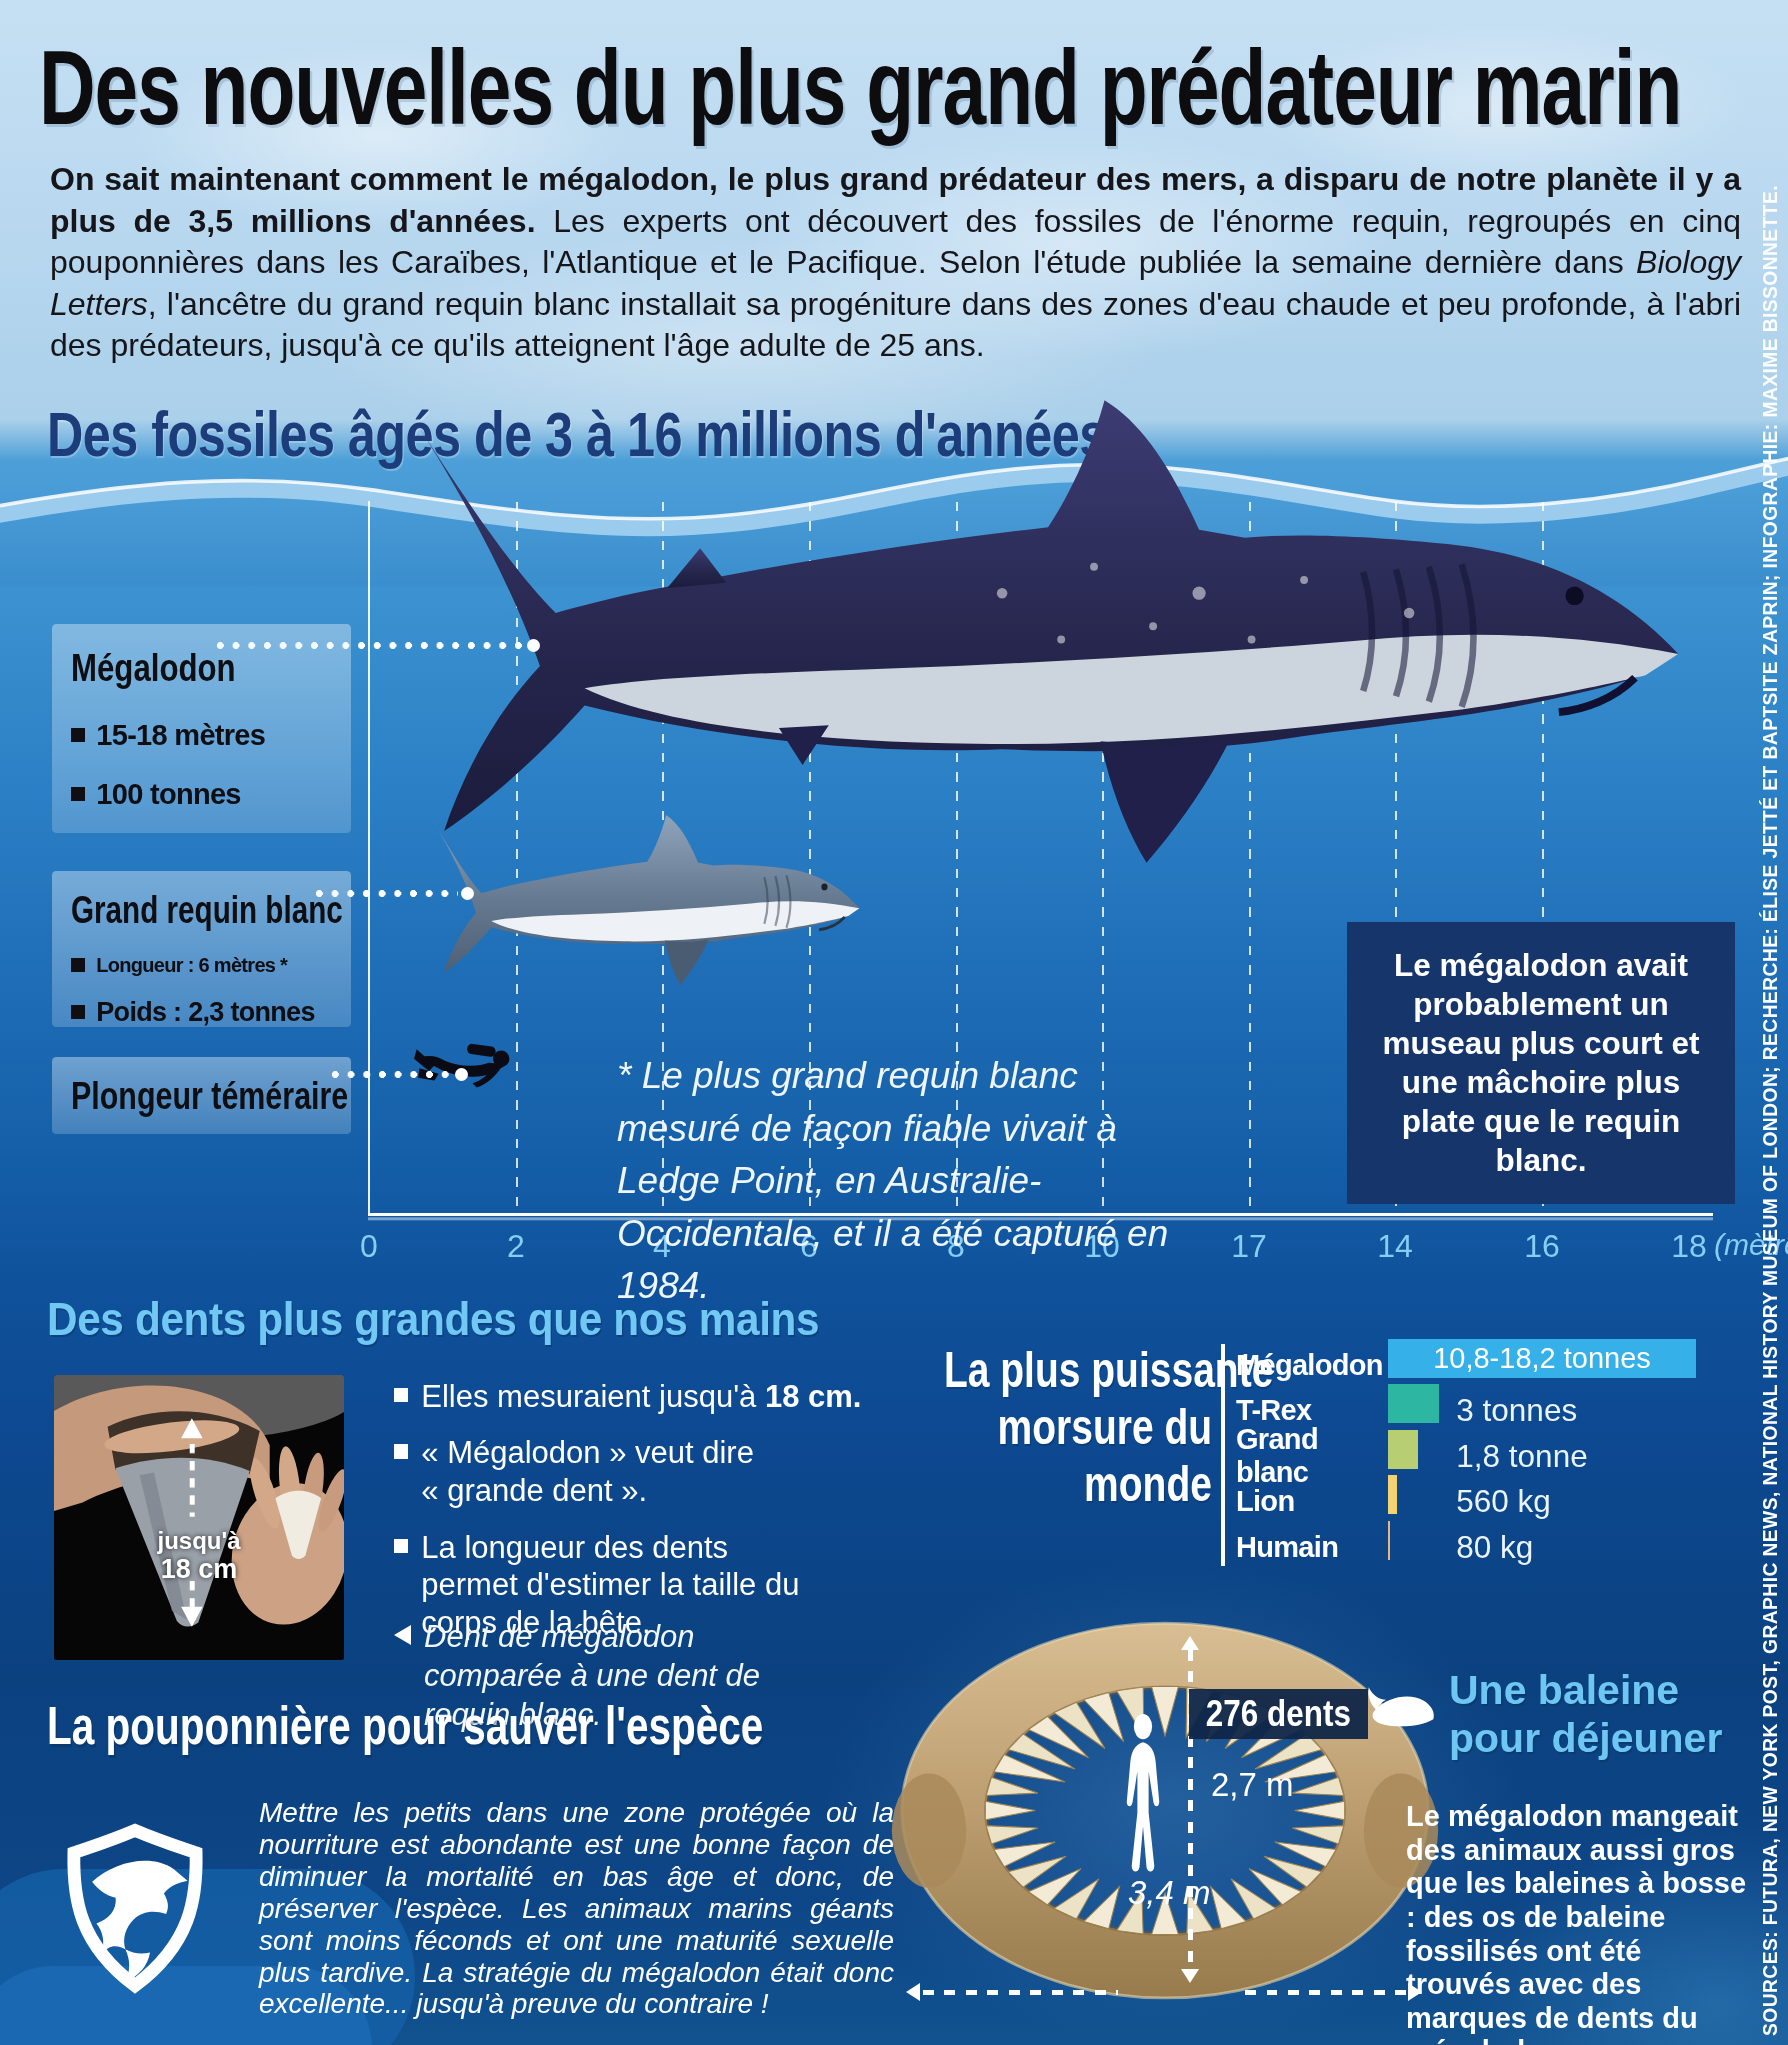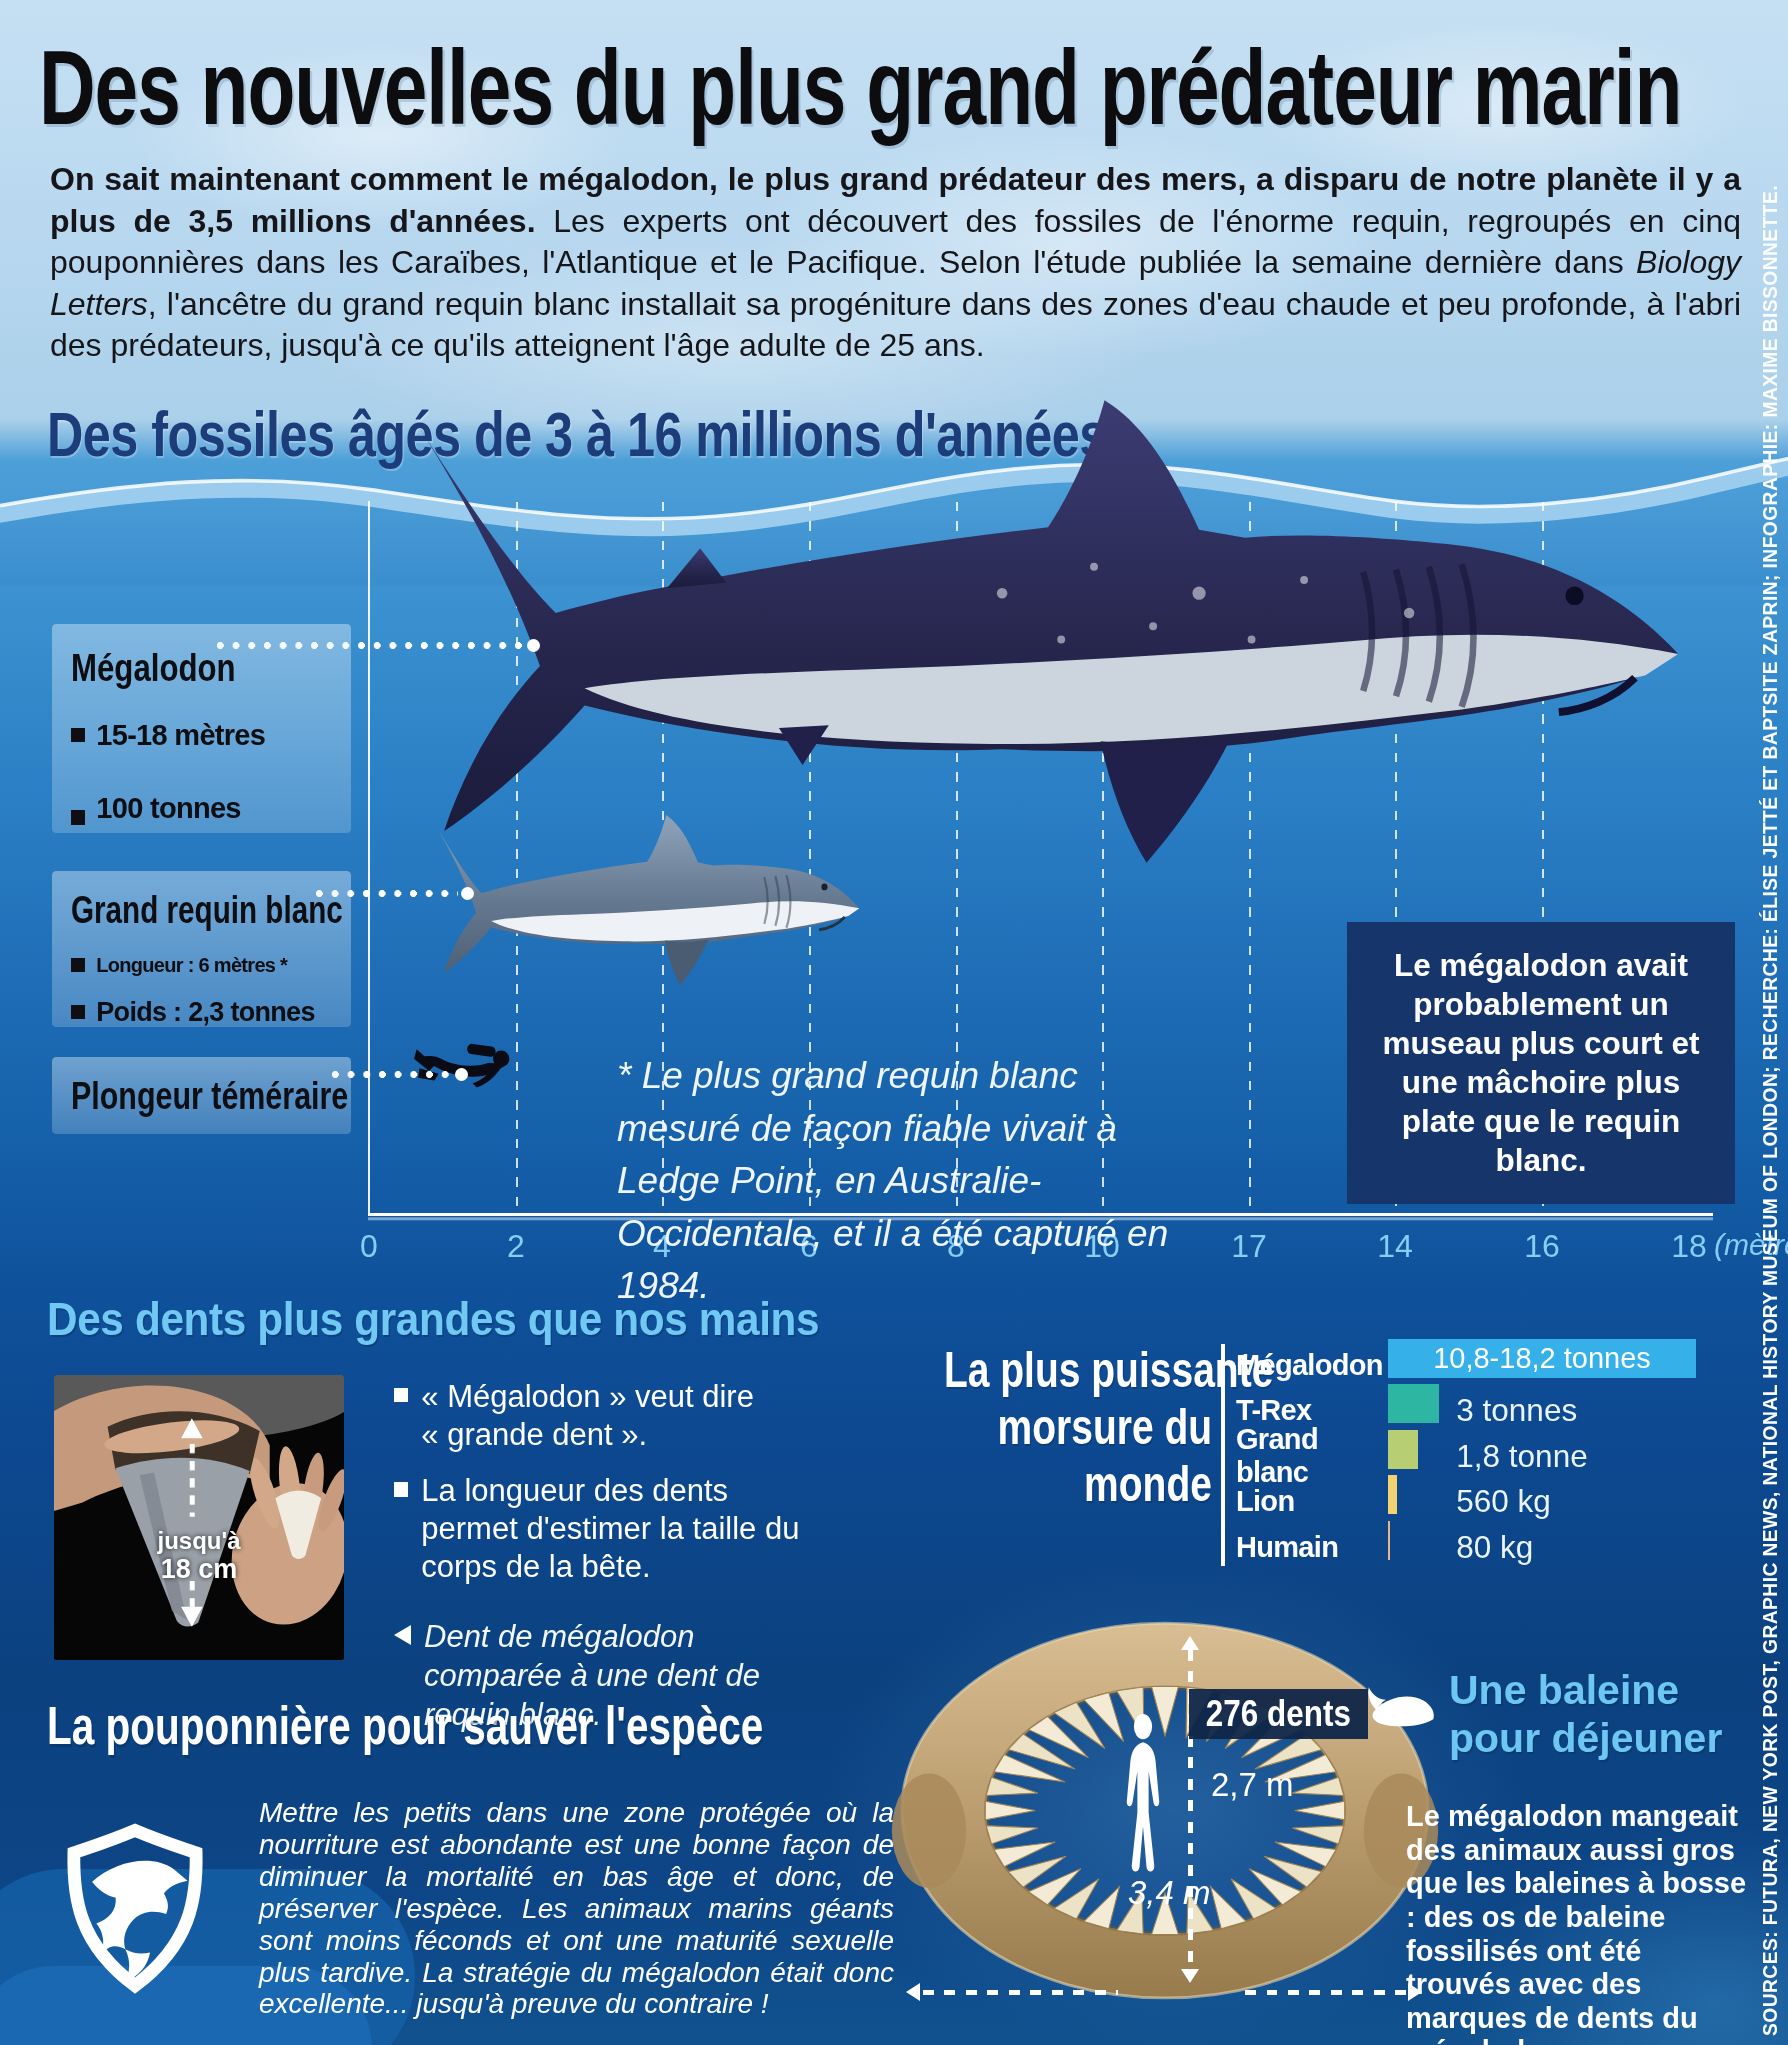--- a/index.html
+++ b/index.html
@@ -208,21 +208,21 @@
   <div class="mdot" style="left:461px;top:887px;"></div>
   <div class="dots" style="left:331px;top:1070px;width:122px;"></div>
   <div class="mdot" style="left:455px;top:1068px;"></div>
 
   <div class="abs panel" style="left:52px;top:624px;width:299px;height:209px;padding:21.5px 14.3px 0 18.6px;box-sizing:border-box;">
     <div class="panel-title"><span class="cond">Mégalodon</span></div>
     <div class="prow" style="margin-top:29px;">
         <span class="sq"></span>
         <span class="pitem">15-18 mètres</span>
       </div>
-    <div class="prow" style="margin-top:40px;align-items:flex-end;">
+    <div class="prow" style="margin-top:26px;">
         <span class="sq"></span>
         <span class="pitem">100 tonnes</span>
       </div>
   </div>
 
   <div class="abs panel" style="left:52px;top:871px;width:299px;height:156px;padding:17px 10px 0 18.6px;box-sizing:border-box;">
     <div class="panel-title"><span class="cond" style="transform:scaleX(.76);">Grand requin blanc</span></div>
     <div class="prow" style="margin-top:21.5px;">
         <span class="sq"></span>
         <span class="pitem" style="font-size:20px;">Longueur : 6 mètres *</span>
@@ -272,20 +272,24 @@
             <rect width="7" height="13" fill="#fff"></rect>
           </pattern>
         </defs>
       <rect x="190" y="286" width="7" height="40" fill="url(#dsh)"></rect>
     </svg>
     <div class="photo-label" style="top:152px;font-size:24px;">jusqu'à</div>
     <div class="photo-label" style="top:179px;font-size:27px;">18 cm</div>
   </div>
 
   <div class="abs tbullets">
+    <div class="titem">
+        <span class="sq"></span>
+        <span class="ttext"><span>Elles mesuraient jusqu'à </span><b>18 cm.</b></span>
+      </div>
     <div class="titem">
         <span class="sq"></span>
         <span class="ttext" style="width:358px;">« Mégalodon » veut dire « grande dent ».</span>
       </div>
     <div class="titem">
         <span class="sq"></span>
         <span class="ttext" style="width:401px;">La longueur des dents permet d'estimer la taille du corps de la bête.</span>
       </div>
   </div>
 

